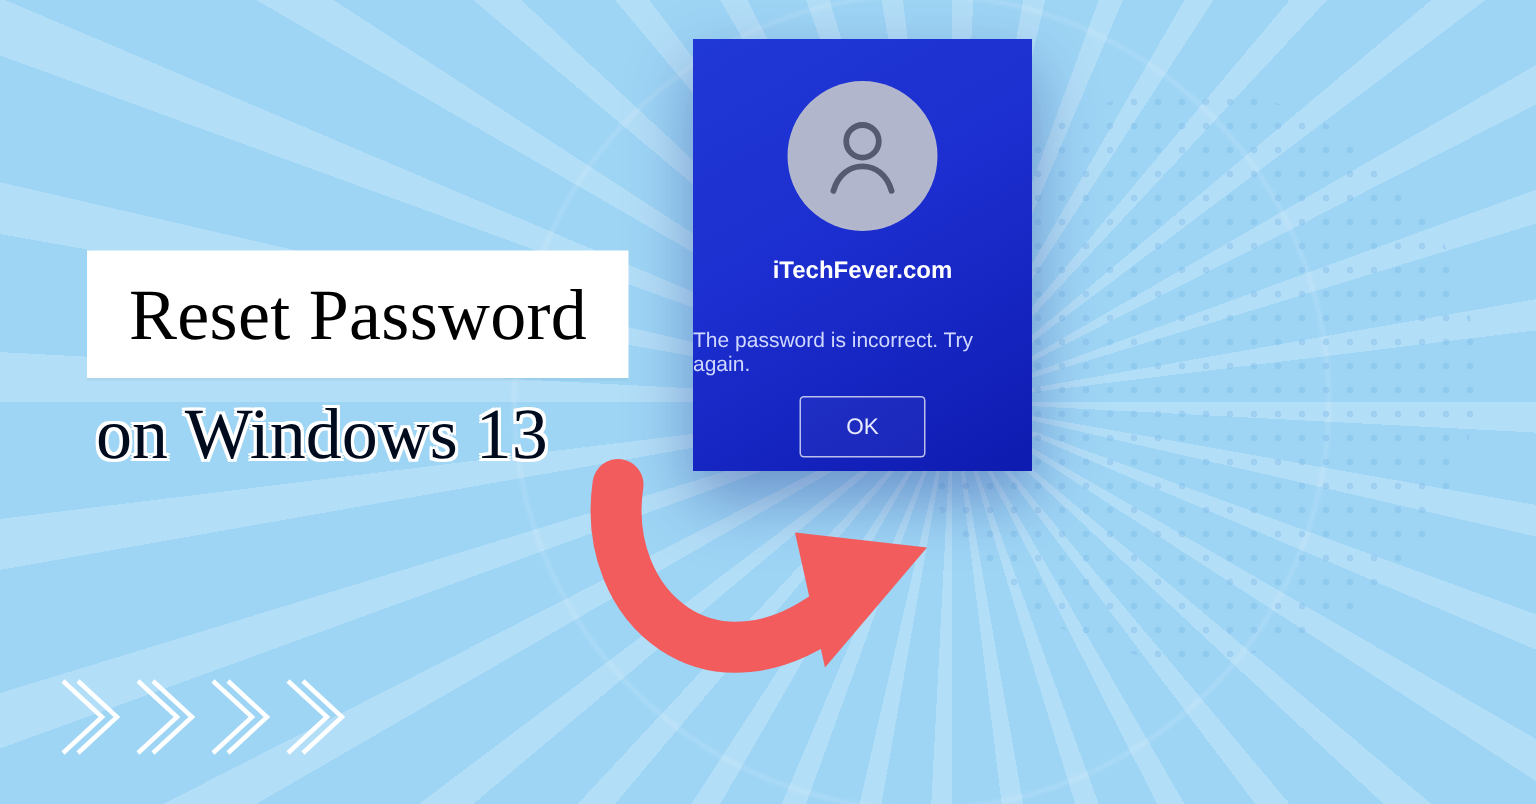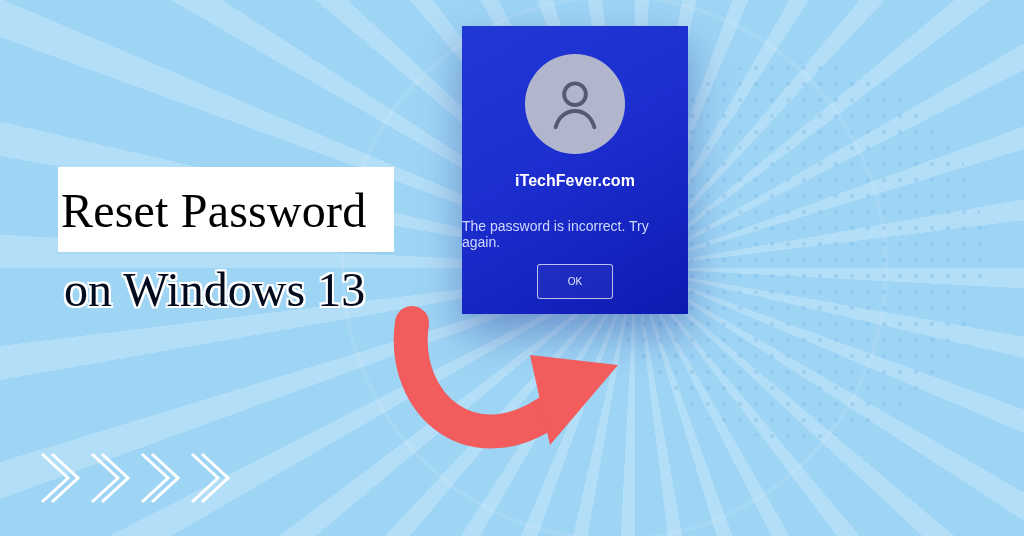--- a/index.html
+++ b/index.html
@@ -29,21 +29,21 @@
       height: 380px;
       background-image: radial-gradient(rgba(120,180,230,0.35) 2px, transparent 2.5px);
       background-size: 16px 16px;
       border-radius: 50%;
     }
     .title-box {
       position: absolute;
       left: 58px;
       top: 167px;
       background: #ffffff;
-      padding: 16px 28px 14px 3px;
+      padding: 16px 28px 14px 28px;
       box-shadow: 0 2px 0 rgba(0,0,0,0.03);
     }
     .title-main {
       font-size: 48px;
       color: #000;
       letter-spacing: 0.2px;
       white-space: nowrap;
     }
     .subtitle {
       position: absolute;
@@ -95,21 +95,21 @@
       margin-bottom: 28px;
     }
     .error-msg {
       font-family: 'Segoe UI', Arial, sans-serif;
       font-size: 14px;
       color: #d0d8ff;
       margin-bottom: 14px;
     }
     .ok-button {
       font-family: 'Segoe UI', Arial, sans-serif;
-      font-size: 10px;
+      font-size: 15px;
       color: #e6e9ff;
       border: 1px solid rgba(255,255,255,0.7);
       background: rgba(255,255,255,0.04);
       padding: 11px 30px;
       border-radius: 3px;
       cursor: pointer;
     }
     
     .curved-arrow {
       position: absolute;

